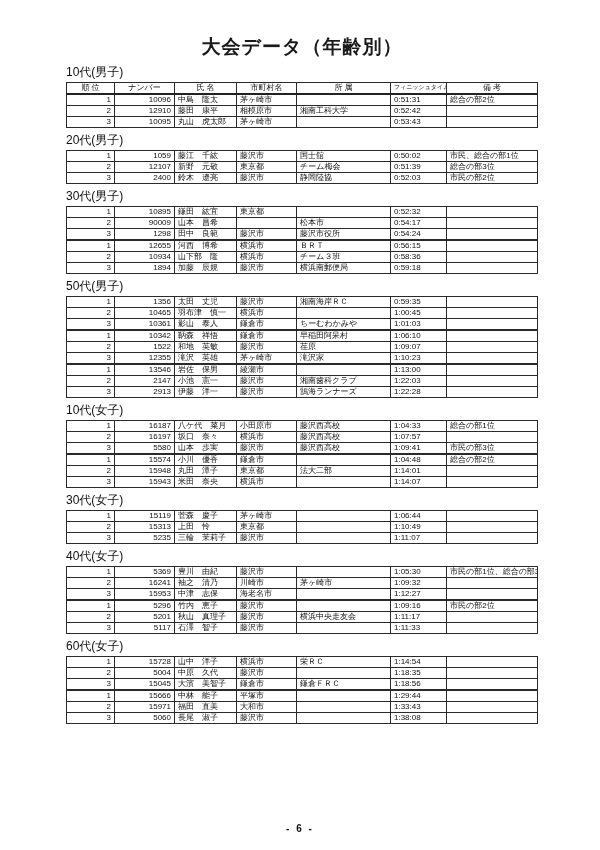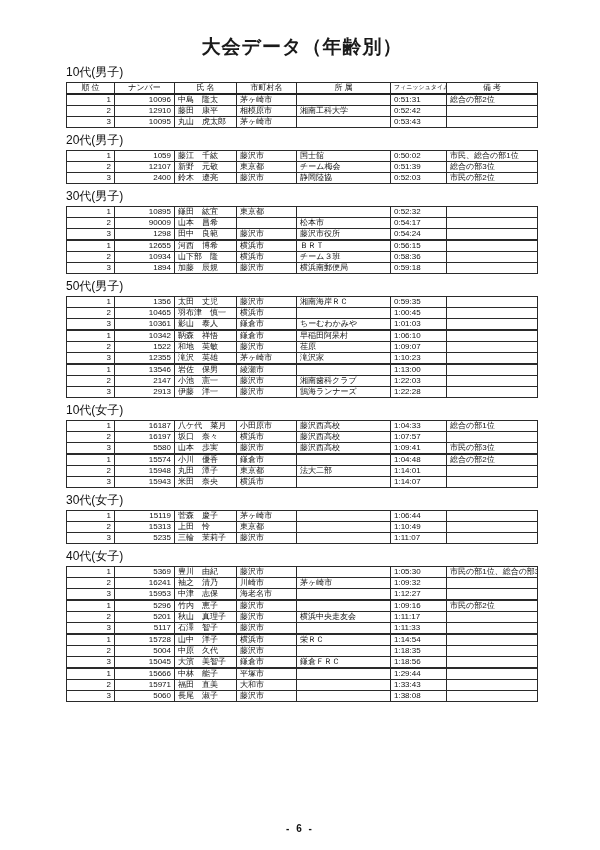--- a/index.html
+++ b/index.html
@@ -563,20 +563,21 @@
               <td class="col-name">石澤　智子</td>
               <td class="col-city">藤沢市</td>
               <td class="col-team"></td>
               <td class="col-time">1:11:33</td>
               <td class="col-remark"></td>
             </tr>
           </tbody>
         </table>
       </div>
       <div class="section">
+        <div class="section-label">60代(女子)</div>
         <table class="results">
           <colgroup>
             <col style="width: 48px;">
             <col style="width: 60px;">
             <col style="width: 62px;">
             <col style="width: 60px;">
             <col style="width: 94px;">
             <col style="width: 56px;">
             <col style="width: 91px;">
           </colgroup>

